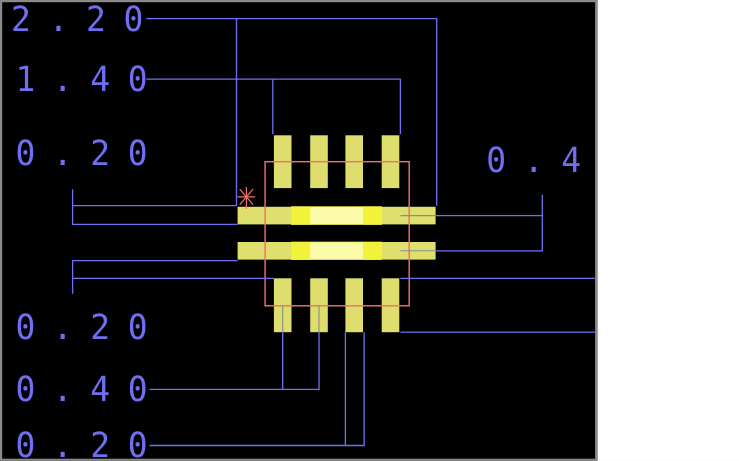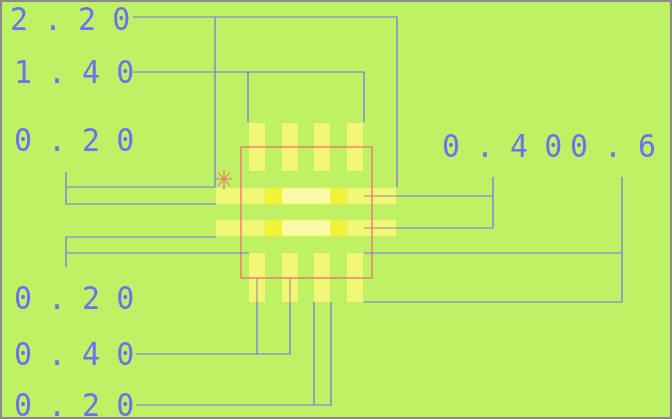--- a/index.html
+++ b/index.html
@@ -1,18 +1,18 @@
 <!DOCTYPE html>
 <html><head>
 <meta charset="utf-8">
 <style>
   html, body { margin: 0; padding: 0; background: #ffffff; }
   #canvas {
-    position: relative; width: 672px; height: 419px; overflow: hidden;
-    background: #bef264; box-sizing: border-box;
+    position: relative; width: 543px; height: 419px; overflow: hidden;
+    background: #000000; box-sizing: border-box;
     border-top: 2px solid #8a8a8a; border-left: 2px solid #8a8a8a;
     border-bottom: 2px solid #8a8a8a; border-right: 2px solid #8a8a8a;
   }
   svg { position: absolute; left: 0; top: 0; }
   .dim-text {
     position: absolute; color: #6f6ff0;
     font-family: "DejaVu Sans Mono", monospace; font-size: 30px;
     letter-spacing: 16px; line-height: 30px; white-space: nowrap;
     transform: scaleY(1.05);
   }

